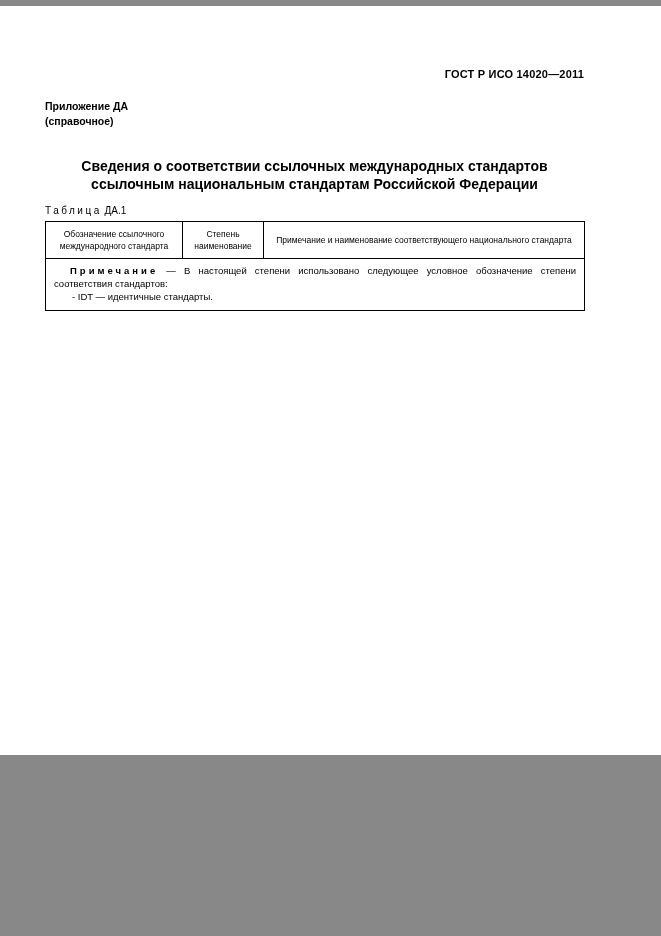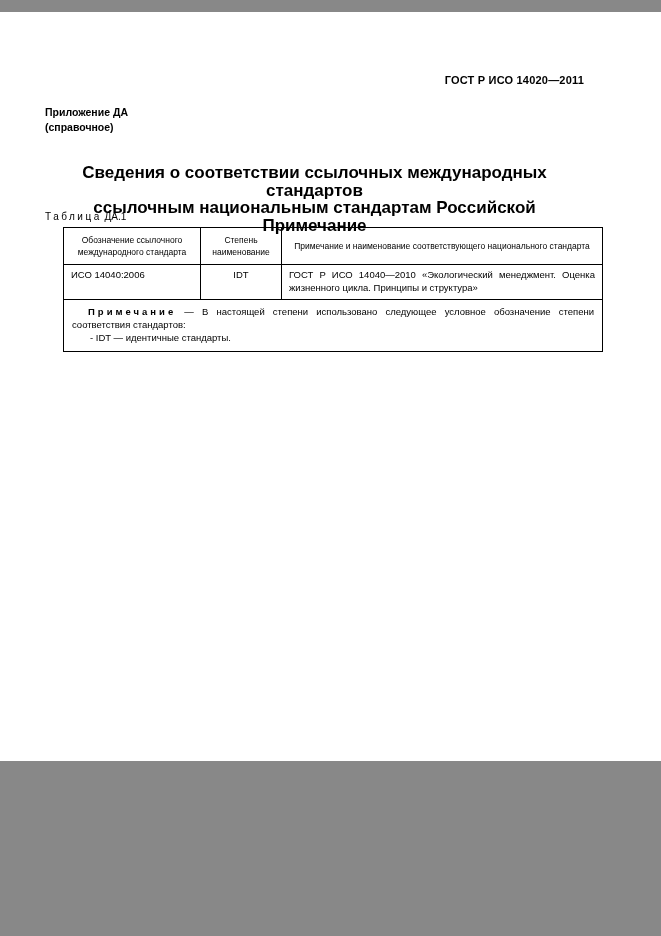--- a/index.html
+++ b/index.html
@@ -3,21 +3,21 @@
 <meta charset="utf-8">
 <style>
   * { margin:0; padding:0; box-sizing:border-box; }
   html,body { background:#888; }
   .page {
     position:relative;
     width:661px; height:749px;
     background:#ffffff;
     font-family:"Liberation Sans", sans-serif;
     color:#000;
-    margin:12px auto;
+    margin:6px auto;
     overflow:hidden;
   }
   .block { position:absolute; left:45px; width:539px; }
 
   .doc-header {
     top:62px;
     text-align:right;
     font-weight:bold;
     font-size:11px;
     letter-spacing:0.2px;
@@ -26,32 +26,32 @@
     top:93px;
     text-align:left;
     font-weight:bold;
     font-size:10.5px;
     line-height:15px;
   }
   .section-title {
     top:152px;
     text-align:center;
     font-weight:bold;
-    font-size:17px;
+    font-size:14px;
     line-height:17.5px;
   }
   .table-caption {
     top:199px;
     font-size:10px;
   }
   .table-caption .caption-word { letter-spacing:2.5px; }
 
   table.std-table {
     position:absolute;
-    left:63px; top:215px;
+    left:45px; top:215px;
     width:539px;
     border-collapse:collapse;
     table-layout:fixed;
     padding-left:48px;
   }
   .std-table th, .std-table td {
     border:1px solid #000;
   }
   .std-table th {
     font-weight:normal;
@@ -90,21 +90,21 @@
 
   <div class="block doc-header">ГОСТ Р ИСО 14020—2011</div>
 
   <div class="block annex">
     <div>Приложение ДА</div>
     <div>(справочное)</div>
   </div>
 
   <div class="block section-title">
     <div>Сведения о соответствии ссылочных международных стандартов</div>
-    <div>ссылочным национальным стандартам Российской Примечание</div>
+    <div>ссылочным национальным стандартам Российской Федерации</div>
   </div>
 
   <div class="block table-caption">
     <span class="caption-word">Таблица</span>
     <span class="caption-number">ДА.1</span>
   </div>
 
   <table class="std-table">
     <colgroup>
       <col style="width:137px">
@@ -113,25 +113,20 @@
     </colgroup>
     <thead>
       <tr>
         <th>Обозначение ссылочного международного стандарта</th>
         <th>Степень наименование</th>
         <th>Примечание и наименование соответствующего национального стандарта</th>
       </tr>
     </thead>
     <tbody>
       <tr>
-        <td class="cell-reference">ИСО 14040:2006</td>
-        <td class="cell-degree">IDT</td>
-        <td class="cell-national">ГОСТ Р ИСО 14040—2010 «Экологический менеджмент. Оценка жизненного цикла. Принципы и структура»</td>
-      </tr>
-      <tr>
         <td class="note-cell" colspan="3">
           <div class="note-first">
             <span class="note-label">Примечание</span><span> — В настоящей степени использовано следующее условное обозначение степени соответствия стандартов:</span>
           </div>
           <div class="note-item">- IDT — идентичные стандарты.</div>
         </td>
       </tr>
     </tbody>
   </table>
 

